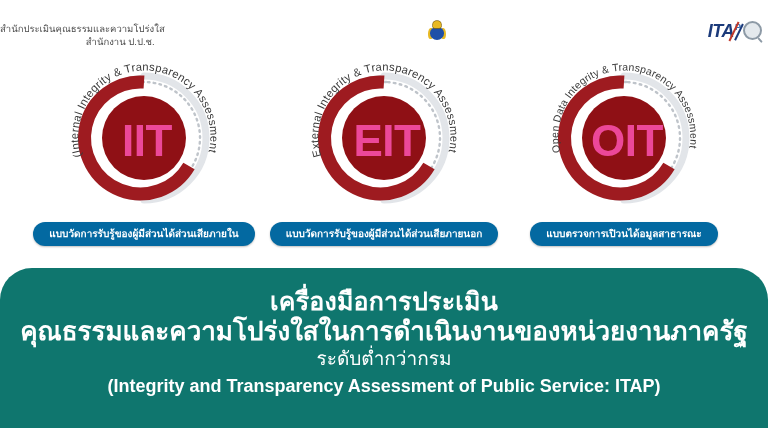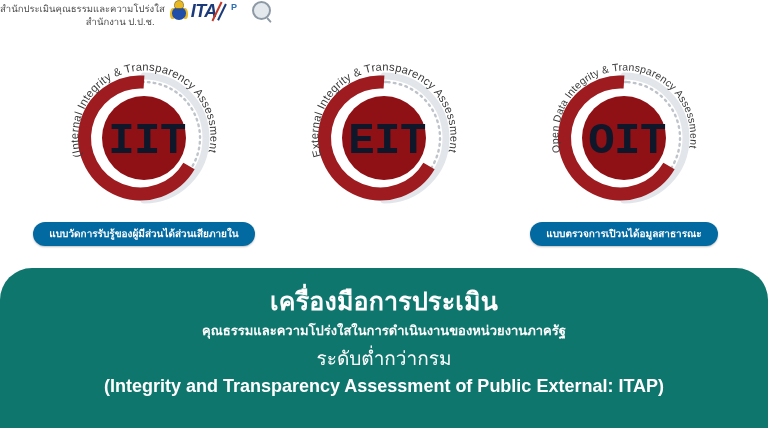--- a/index.html
+++ b/index.html
@@ -16,23 +16,23 @@
   }
 
   
   #header {
     position: absolute;
     top: 0;
     left: 0;
     width: 768px;
     height: 46px;
     display: flex;
-    justify-content: flex-start;
+    justify-content: space-between;
     align-items: flex-start;
-    padding-top: 1px;
+    padding-top: 21px;
     box-sizing: border-box;
   }
   #header-text {
     text-align: right;
     font-size: 9.5px;
     line-height: 13px;
     color: #4a4a4a;
     padding-right: 6px;
     padding-top: 1px;
     white-space: nowrap;
@@ -69,21 +69,21 @@
     background: #e8b923;
     border-radius: 60% 30% 40% 50%;
   }
   #nacc-emblem .wingL { left: -1px; }
   #nacc-emblem .wingR { right: -1px; border-radius: 30% 60% 50% 40%; }
 
   
   #ita-logo {
     display: flex;
     align-items: center;
-    gap: 14px;
+    gap: 1px;
     flex: 0 0 auto;
     padding-right: 6px;
   }
   #ita-wordmark {
     position: relative;
     font-size: 18px;
     font-weight: bold;
     font-style: italic;
     letter-spacing: -0.5px;
     color: #1b3a7a;
@@ -151,29 +151,28 @@
     height: 168px;
   }
   .emblem svg { display: block; }
   .emblem .code {
     position: absolute;
     left: 0; top: 0;
     width: 168px; height: 168px;
     display: flex;
     align-items: center;
     justify-content: center;
-    color: #0f172a;
+    color: #ec4899;
     font-size: 44px;
     font-weight: bold;
     letter-spacing: -0.5px;
     padding-left: 6px;
     padding-bottom: 3px;
     box-sizing: border-box;
     pointer-events: none;
-    font-family: Liberation Mono, monospace;
   }
   .pill {
     margin-top: -4px;
     background: #0369a1;
     color: #ffffff;
     border-radius: 14px;
     font-size: 10px;
     font-weight: bold;
     padding: 6px 16px 7px;
     white-space: nowrap;
@@ -195,21 +194,21 @@
     box-sizing: border-box;
     padding-top: 17px;
   }
   #banner-l1 {
     font-size: 25px;
     font-weight: bold;
     line-height: 32px;
     letter-spacing: 0.2px;
   }
   #banner-l2 {
-    font-size: 13px;
+    font-size: 26px;
     font-weight: bold;
     line-height: 28px;
   }
   #banner-l3 {
     font-size: 19px;
     font-weight: normal;
     line-height: 27px;
   }
   #banner-l4 {
     font-size: 18px;
@@ -285,20 +284,21 @@
         <circle cx="84" cy="80" r="56" fill="none" stroke="#BFC4CA" stroke-width="2.4" stroke-linecap="round" transform="rotate(-86 84 80)" style="stroke-dasharray:1.7 4.3"></circle>
         <path d="M 84 24 A 56 56 0 1 0 129 108" fill="none" stroke="#9E1B20" stroke-width="13" stroke-linecap="butt"></path>
         <path d="M 84 34 A 46 46 0 1 0 120 102" fill="none" stroke="#FFFFFF" stroke-width="4"></path>
         <circle cx="84" cy="80" r="42" fill="#8F1015"></circle>
         <text font-family="Liberation Sans, sans-serif" font-size="11.2" fill="#3a3a3a" letter-spacing="0.3">
           <textPath href="#arcpath-eit" startOffset="50%" text-anchor="middle">External Integrity &amp; Transparency Assessment</textPath>
         </text>
       </svg>
       <div class="code">EIT</div>
     </div>
+    <div class="pill">แบบวัดการรับรู้ของผู้มีส่วนได้ส่วนเสียภายนอก</div>
   </div>
 
   <div class="badge-col">
     <div class="emblem">
       <svg width="168" height="168" viewBox="0 0 168 168" aria-hidden="true">
         <defs>
           <path id="arcpath-oit" d="M 22,100 A 66,66 0 1 1 148,96" fill="none"></path>
         </defs>
         <circle cx="84" cy="80" r="62" fill="none" stroke="#D3D7DC" stroke-width="2"></circle>
         <path d="M 84 18 A 62 62 0 0 1 84 142" fill="none" stroke="#E2E5E9" stroke-width="7" stroke-linecap="round"></path>
@@ -314,14 +314,14 @@
     </div>
     <div class="pill">แบบตรวจการเปิวนได้อมูลสาธารณะ</div>
   </div>
 
 </div>
 
 <div id="banner">
   <div id="banner-l1">เครื่องมือการประเมิน</div>
   <div id="banner-l2">คุณธรรมและความโปร่งใสในการดำเนินงานของหน่วยงานภาครัฐ</div>
   <div id="banner-l3">ระดับต่ำกว่ากรม</div>
-  <div id="banner-l4">(Integrity and Transparency Assessment of Public External: ITAP)</div>
+  <div id="banner-l4">(Integrity and Transparency Assessment of Public Service: ITAP)</div>
 </div>
 
 </body></html>

